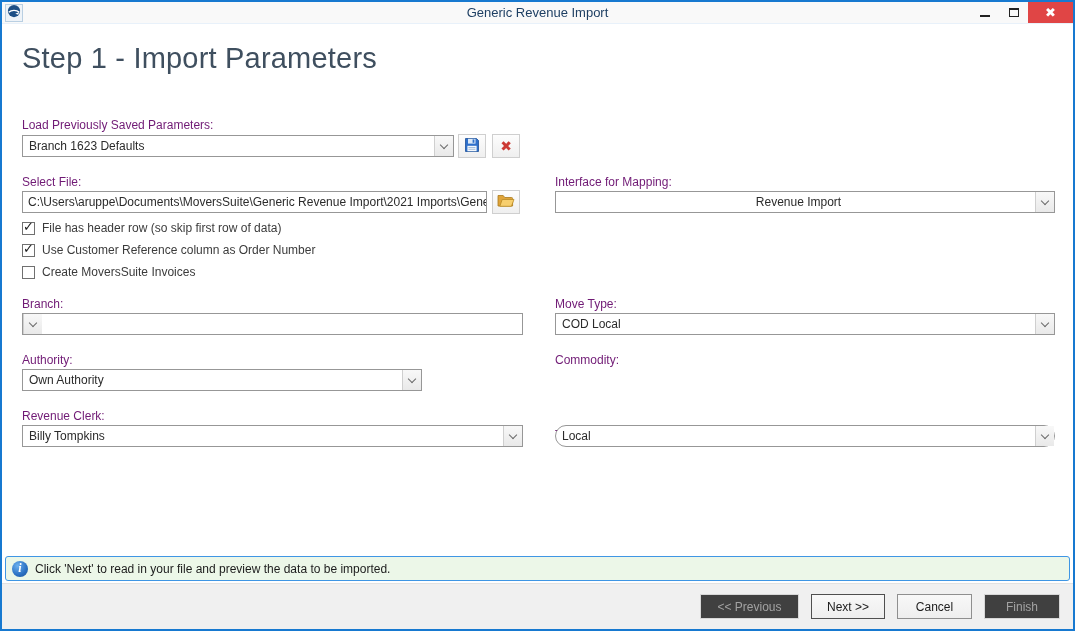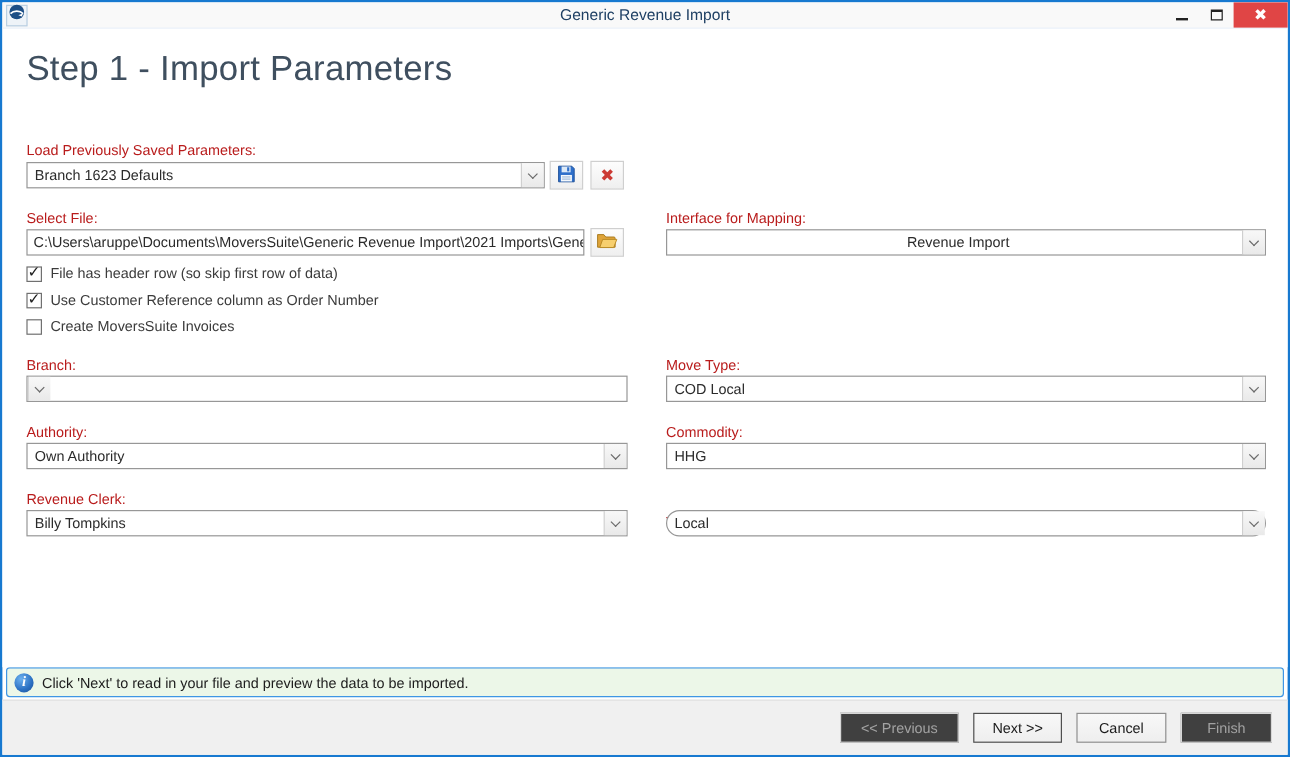--- a/index.html
+++ b/index.html
@@ -13,21 +13,21 @@
   .win-controls { margin-left:auto; display:flex; height:100%; align-items:stretch; }
   .wc { width:29px; display:flex; align-items:center; justify-content:center; cursor:pointer; }
   .min-glyph { width:10px; height:2px; background:#222; margin-top:6px; }
   .max-glyph { width:10px; height:9px; border:1px solid #222; border-top-width:2px; }
   .wc-close { width:45px; background:#e04545; color:#fff; font-size:13px; font-weight:bold; display:flex; align-items:center; justify-content:center; }
 
   
   .content { flex:1 1 auto; position:relative; background:#fff; font-size:12px; color:#3b3b3b; }
   .abs { position:absolute; }
   .page-heading { font-size:29px; font-weight:400; color:#3f4f5f; letter-spacing:0.2px; }
-  .lbl { font-size:12px; color:#b91c1c; white-space:nowrap; }
+  .lbl { font-size:12px; color:#701a75; white-space:nowrap; }
 
   .combo { height:22px; border:1px solid #979797; background:#fff; display:flex; align-items:center; cursor:default; }
   .cval { flex:1; padding-left:6px; font-size:12px; color:#2b2b2b; white-space:nowrap; overflow:hidden; }
   .carrow { flex:0 0 19px; height:100%; border-left:1px solid #cfcfcf; background:linear-gradient(#f8f8f8,#e9e9e9); display:flex; align-items:center; justify-content:center; }
   .carrow i { display:block; width:6px; height:6px; border-right:1.6px solid #6a6a6a; border-bottom:1.6px solid #6a6a6a; transform:rotate(45deg); margin-top:-3px; }
 
   .tinput { height:22px; border:1px solid #979797; background:#fff; display:flex; align-items:center; }
   .tval { padding-left:5px; font-size:12px; color:#2b2b2b; white-space:nowrap; overflow:hidden; }
 
   .icon-btn { width:28px; height:24px; border:1px solid #cfcfcf; background:linear-gradient(#fdfdfd,#efefef); display:flex; align-items:center; justify-content:center; cursor:pointer; }
@@ -152,33 +152,27 @@
     </div>
     <div class="lbl abs" style="left:553px; top:273px;">Move Type:</div>
     <div class="combo abs" style="left:553px; top:289px; width:500px;">
       <span class="cval">COD Local</span>
       <span class="carrow">
           <i></i>
         </span>
     </div>
 
     <div class="lbl abs" style="left:20px; top:329px;">Authority:</div>
-    <div class="combo abs" style="left:20px; top:345px; width:501px;">
+    <div class="combo abs" style="left:20px; top:345px; width:400px;">
       <span class="cval">Own Authority</span>
       <span class="carrow">
           <i></i>
         </span>
     </div>
     <div class="lbl abs" style="left:553px; top:329px;">Commodity:</div>
-    <div class="combo abs" style="left:553px; top:345px; width:500px;">
-      <span class="cval">HHG</span>
-      <span class="carrow">
-          <i></i>
-        </span>
-    </div>
 
     <div class="lbl abs" style="left:20px; top:385px;">Revenue Clerk:</div>
     <div class="combo abs" style="left:20px; top:401px; width:501px;gap:43px;">
       <span class="cval">Billy Tompkins</span>
       <span class="carrow">
           <i></i>
         </span>
     </div>
     <div class="lbl abs" style="left:553px; top:404px;">Tariff/Rate:</div>
     <div class="combo abs" style="left:553px; top:401px; width:500px;border-radius:11px;">

